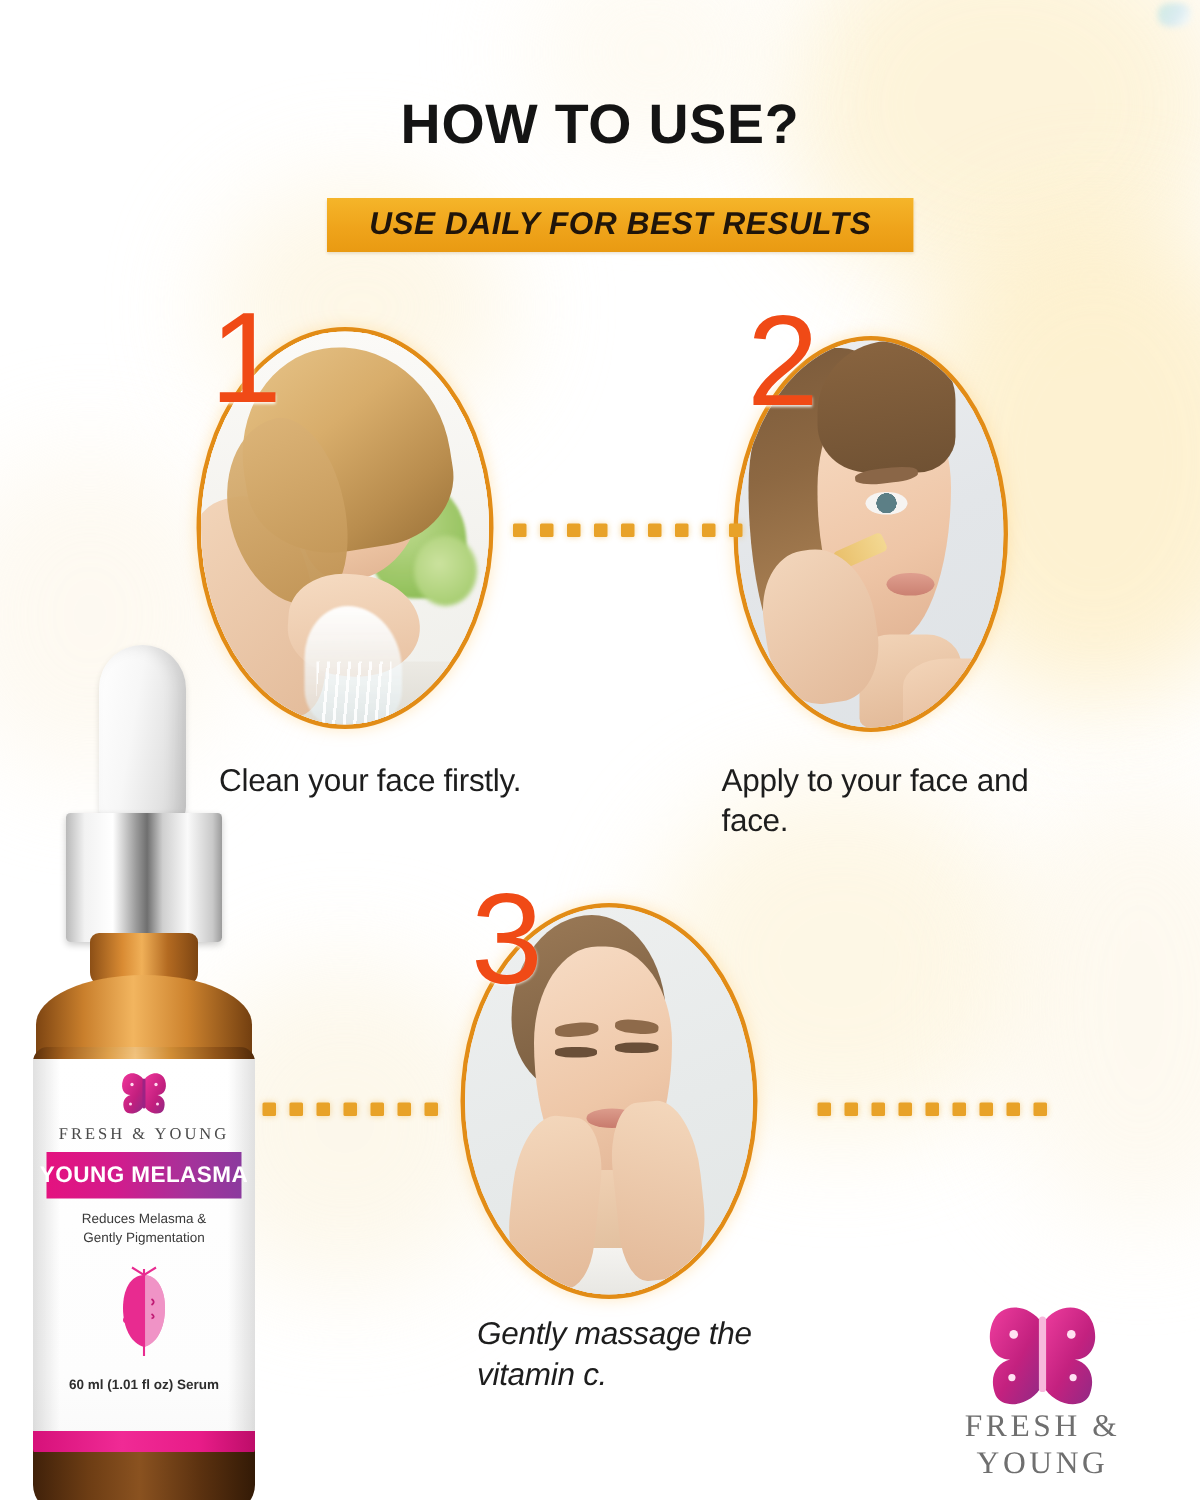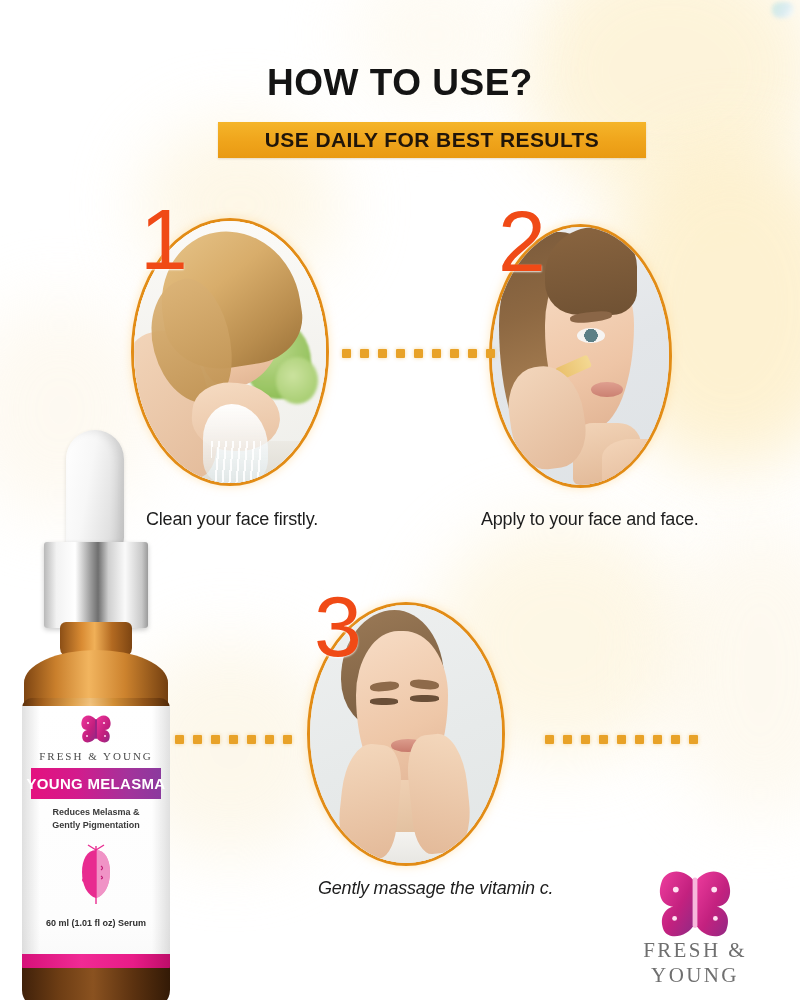--- a/index.html
+++ b/index.html
@@ -25,43 +25,43 @@
     background:linear-gradient(120deg,#bfe6e0,#cfe8f4 55%,#ffffff);
     filter:blur(2px);opacity:.75;border-radius:40%;}
 
   
   .title{
     position:absolute;left:0;right:0;top:62px;text-align:center;
     font-size:37px;font-weight:700;letter-spacing:.5px;color:#141414;
     font-family:"Liberation Sans", sans-serif;
   }
   .banner{
-    position:absolute;left:218px;top:122px;width:428px;height:36px;
+    position:absolute;left:218px;top:132px;width:391px;height:36px;
     background:linear-gradient(180deg,#f5b52a 0%,#efa41b 55%,#e99a12 100%);
     box-shadow:0 1px 2px rgba(120,80,0,.18);
-    display:flex;align-items:center;justify-content:center;
+    display:flex;align-items:center;justify-content:center;font-style:italic;
   }
   .banner-text{
     font-size:21px;font-weight:700;letter-spacing:.4px;color:#20150a;
     white-space:nowrap;
   }
   .oval{
     position:absolute;border:3px solid #e28c16;border-radius:50%;
     overflow:hidden;background:#f4f4f4;
     box-shadow:0 0 10px rgba(255,210,130,.5);
   }
   .oval .photo{position:absolute;left:0;top:0;width:100%;height:100%;}
   .num{
     position:absolute;font-size:86px;line-height:1;font-weight:400;
     color:#f04a16;font-family:"Liberation Sans", sans-serif;
     text-shadow:0 1px 2px rgba(255,255,255,.85);
     z-index:4;
   }
   .caption{
-    position:absolute;font-size:18px;line-height:1.28;color:#1d1d1d;
+    position:absolute;font-size:21px;line-height:1.28;color:#1d1d1d;
     font-weight:400;letter-spacing:-.2px;
   }
 
   
   #step1-oval{left:131px;top:218px;width:192px;height:262px;}
   #step1-num{left:140px;top:196px;}
   #step1-cap{left:146px;top:508px;width:230px;}
   
   #step2-oval{left:489px;top:224px;width:177px;height:258px;}
   #step2-num{left:498px;top:198px;}
@@ -190,21 +190,21 @@
   .label-hr{position:absolute;right:0;top:0;width:18px;height:100%;
     background:linear-gradient(270deg,rgba(0,0,0,.12),rgba(0,0,0,0));}
   .bfly{position:absolute;left:50%;top:8px;transform:translateX(-50%);}
   .brand{position:absolute;left:0;right:0;top:44px;text-align:center;
     font-family:"Liberation Serif", serif;font-size:11px;letter-spacing:2px;color:#4a4a4a;}
   .name-band{position:absolute;left:9px;top:62px;width:130px;height:31px;
     background:linear-gradient(90deg,#e4127f 0%,#d31b8c 35%,#a3339b 75%,#8b3a9e 100%);
     display:flex;align-items:center;justify-content:center;}
   .name-band span{color:#fff;font-size:15px;font-weight:700;letter-spacing:.3px;white-space:nowrap;}
   .sub{position:absolute;left:0;right:0;top:100px;text-align:center;
-    font-size:9px;line-height:1.45;color:#3a3a3a;font-weight:700;}
+    font-size:9px;line-height:1.45;color:#3a3a3a;font-weight:400;}
   .facemark{position:absolute;left:50%;top:138px;transform:translateX(-50%);}
   .vol{position:absolute;left:0;right:0;top:212px;text-align:center;
     font-size:9px;color:#2e2e2e;font-weight:600;}
   .pinkband{position:absolute;left:14px;top:524px;width:148px;height:16px;
     background:linear-gradient(90deg,#d6117a,#f02a95 40%,#e81c88 75%,#bd0d69);
     border-radius:0 0 4px 4px;}
   .base{position:absolute;left:14px;top:538px;width:148px;height:40px;
     background:linear-gradient(90deg,#40210a,#6d3d14 25%,#8a5220 48%,#5c3210 75%,#331a06);
     border-radius:0 0 18px 18px;}
 

